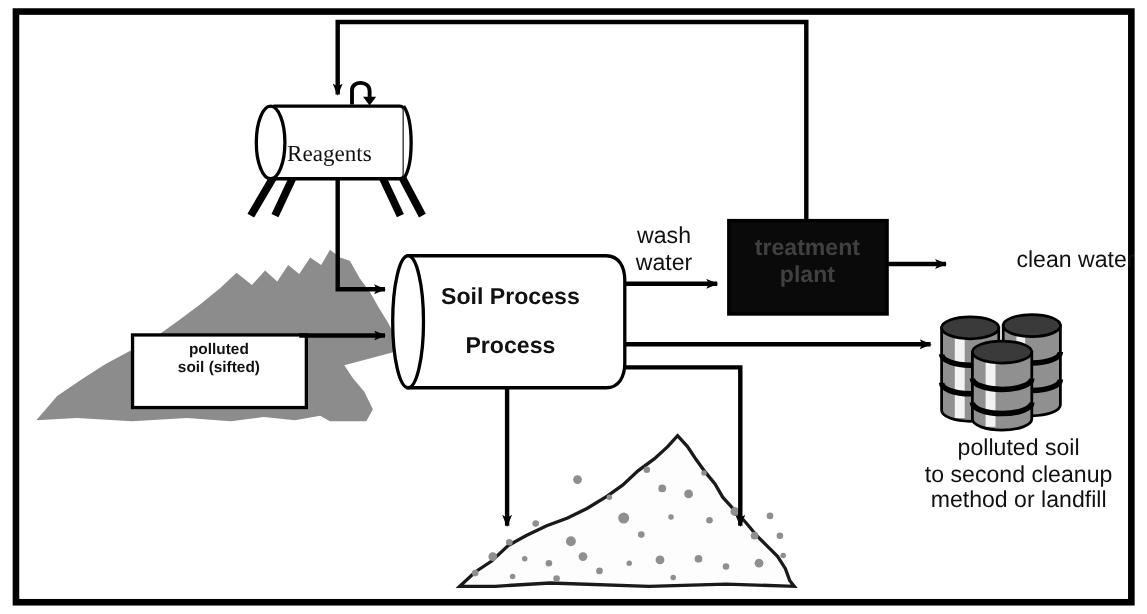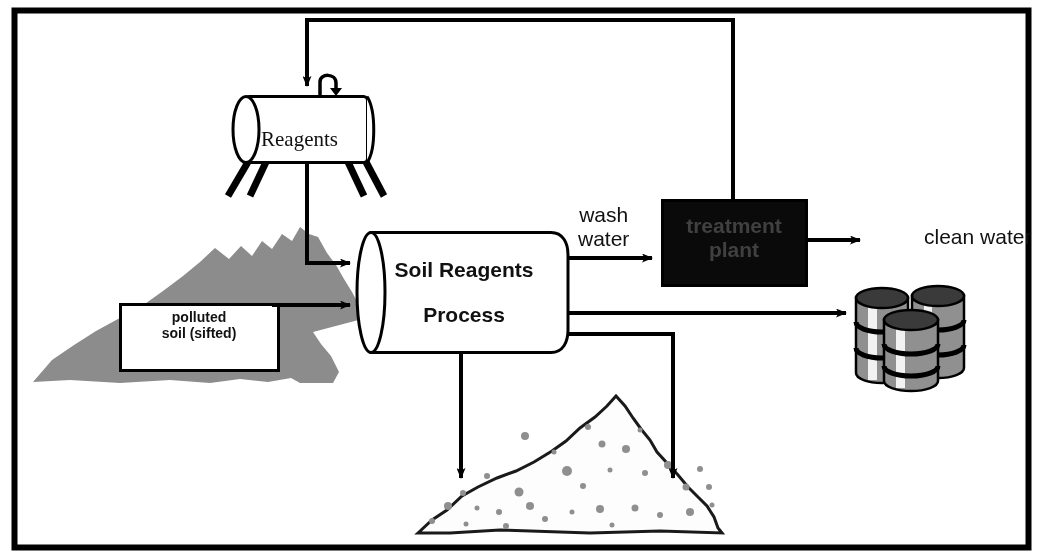--- a/index.html
+++ b/index.html
@@ -223,22 +223,25 @@
   <div class="lbl lbl-regular" id="label-reagents">Reagents</div>
 
   <div class="lbl lbl-regular" id="label-wash-water">wash
 water</div>
 
   <div class="lbl lbl-bold" id="label-treatment-plant">treatment
 plant</div>
 
   <div class="lbl lbl-regular" id="label-clean-water">clean water</div>
 
-  <div class="lbl lbl-bold" id="label-soil-washing">Soil Reagents</div>
+  <div class="lbl lbl-bold" id="label-soil-washing">Soil Process</div>
 
   <div class="lbl lbl-bold" id="label-process">Process</div>
 
   <div class="lbl lbl-bold" id="label-polluted-soil-sifted">polluted
 soil (sifted)</div>
 
+  <div class="lbl lbl-regular" id="label-drums-caption">polluted soil
+to second cleanup
+method or landfill</div>
 
 
 </div>
 
 </body></html>

